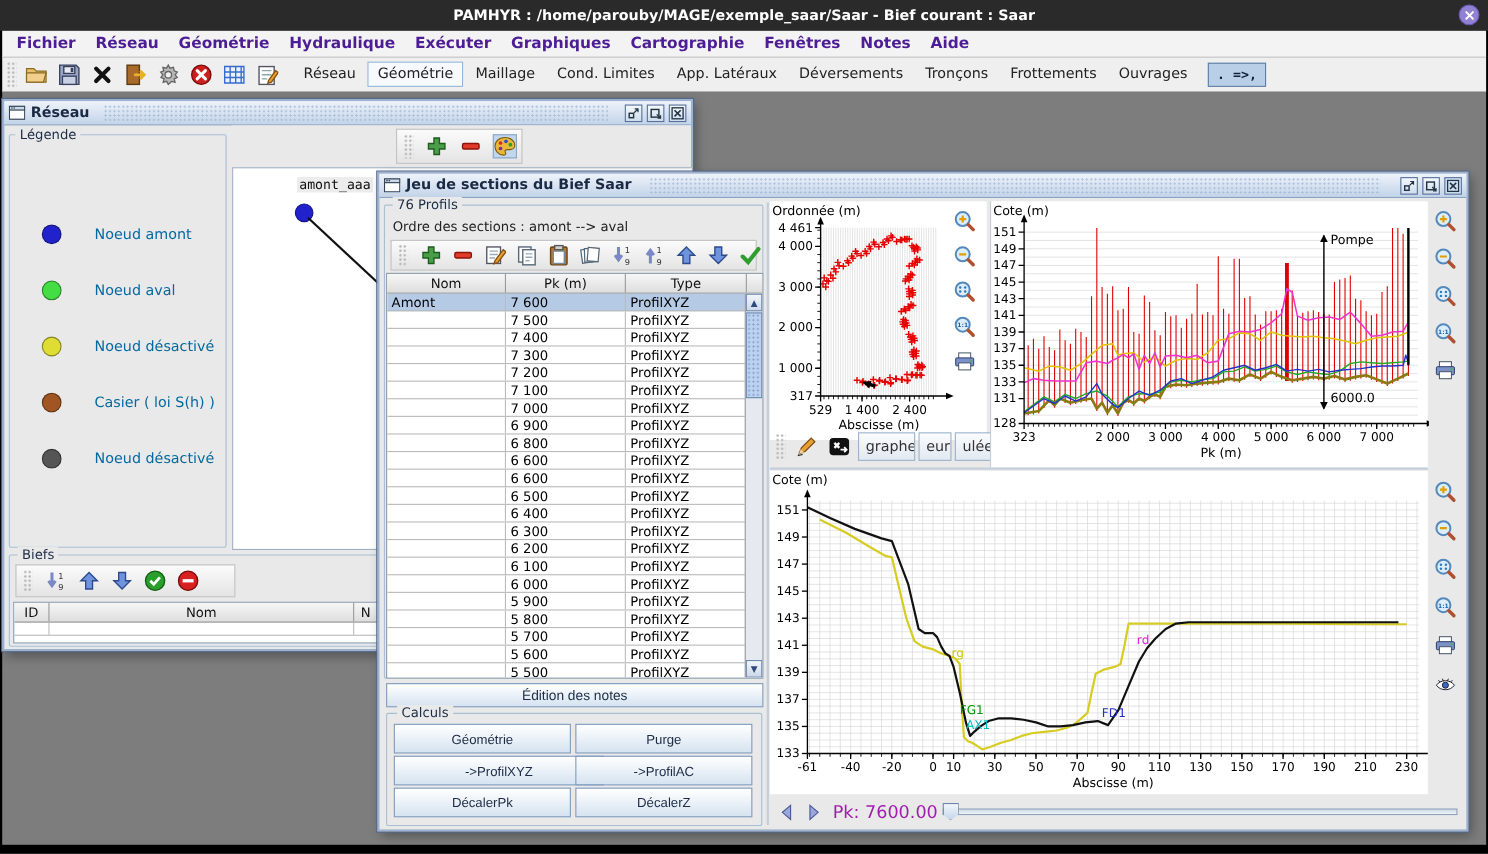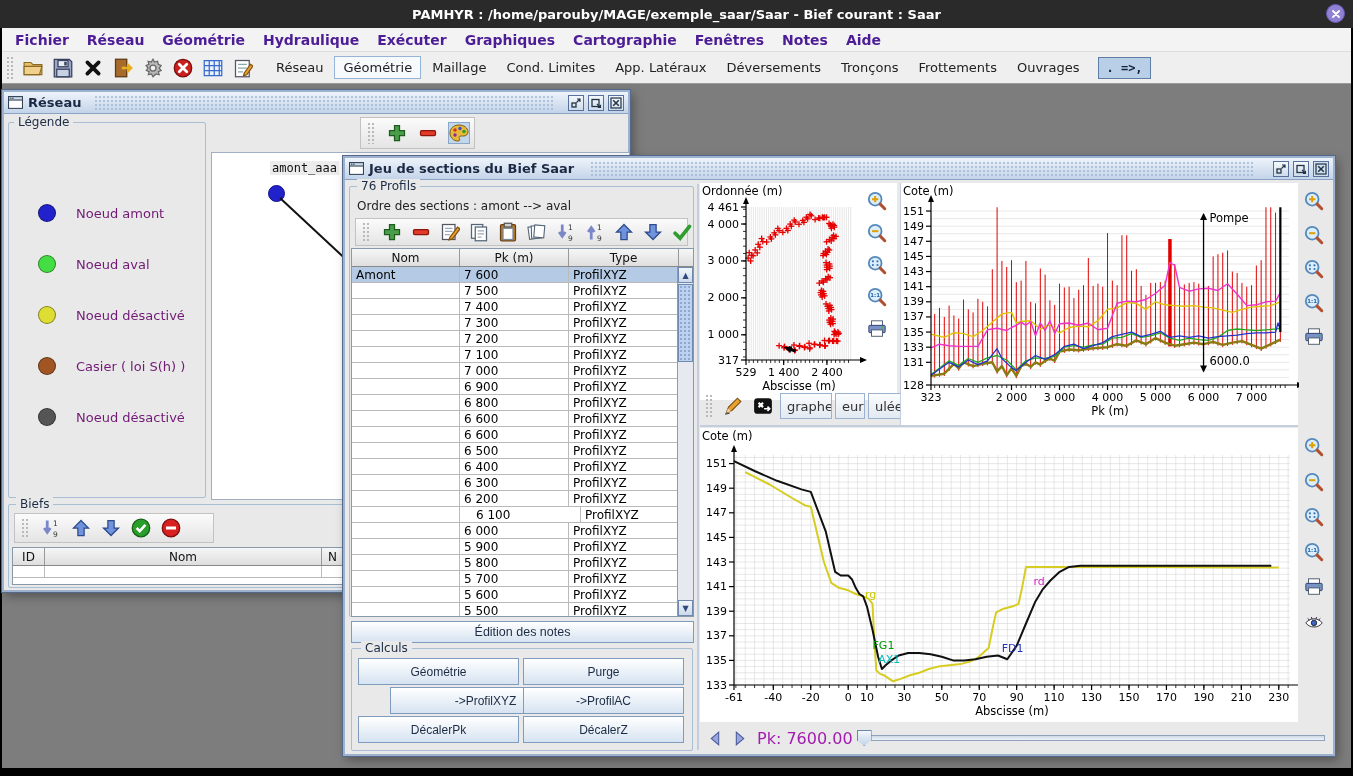--- a/index.html
+++ b/index.html
@@ -53,21 +53,21 @@
   .tr{display:flex;border-bottom:1px solid #b9b9b9;height:16px}
   .tr.sel{background:#b5cbe5}
   .td{padding:1px 4px;border-right:1px solid #bbb;white-space:nowrap;overflow:hidden}
   
   .vscroll{position:absolute;width:16px;background:#e6eaf0;border-left:1px solid #999}
   .sbtn{position:absolute;left:0;width:15px;height:16px;background:linear-gradient(#f2f6fa,#ccd9ea);
     border:1px solid #7089ae;display:flex;align-items:center;justify-content:center;font-size:8px;color:#30487a}
   .sthumb{position:absolute;left:0;width:15px;background:#bcd2f0 radial-gradient(#8fa8d0 .8px,transparent 1px);
     background-size:4px 4px;border:1px solid #7089ae}
   
-  .leg-item{position:absolute;display:flex;align-items:center;gap:20px;font-size:13px;color:#701a75}
+  .leg-item{position:absolute;display:flex;align-items:center;gap:30px;font-size:13px;color:#0369a1}
   .leg-dot{width:18px;height:18px;border-radius:50%;flex:none}
   
   .plotpane{position:absolute;background:#fff;border:1px solid #aab4c0}
   .magcol .tico{width:26px;height:26px}
   .tabbtn{font-size:13px;color:#333;background:linear-gradient(#fafcfe,#e2e9f1);border:1px solid #9ab2cd;
     height:26px;display:inline-flex;align-items:center;padding:0 6px;overflow:hidden;white-space:nowrap}
   .navtri{width:24px;height:22px;display:flex;align-items:center;justify-content:center}
   .slider-track{position:absolute;height:6px;border:1px solid #8ea2bd;background:linear-gradient(#cdd9e8,#eef3f8)}
   .slider-thumb{position:absolute;width:15px;height:16px;background:linear-gradient(#f2f7fc,#c4d5ea);
     border:1px solid #6d86ad;clip-path:polygon(0 0,100% 0,100% 62%,50% 100%,0 62%)}
@@ -497,21 +497,21 @@
           <span class="td" style="width: 109px;">6 300</span>
           <span class="td" style="width: 110px;">ProfilXYZ</span>
         </div>
         <div class="tr">
           <span class="td" style="width: 108px;"></span>
           <span class="td" style="width: 109px;">6 200</span>
           <span class="td" style="width: 110px;">ProfilXYZ</span>
         </div>
         <div class="tr">
           <span class="td" style="width: 108px;"></span>
-          <span class="td" style="width: 109px; margin-left: 12px;">6 100</span>
+          <span class="td" style="width: 109px;">6 100</span>
           <span class="td" style="width: 110px;">ProfilXYZ</span>
         </div>
         <div class="tr">
           <span class="td" style="width: 108px;"></span>
           <span class="td" style="width: 109px;">6 000</span>
           <span class="td" style="width: 110px;">ProfilXYZ</span>
         </div>
         <div class="tr">
           <span class="td" style="width: 108px;"></span>
           <span class="td" style="width: 109px;">5 900</span>
@@ -1569,17 +1569,17 @@
         </svg>
     </span>
     <span style="font-size:16px;color:#a21caf;margin:0 4px 0 6px">Pk: 7600.00</span>
     <span style="position:relative;flex:1;height:18px">
       <span class="slider-track" style="left:0;right:6px;top:6px"></span>
       <span class="slider-thumb" style="left:0;top:1px"></span>
     </span>
   </div>
 <button class="mbtn" style="left: 13px; top: 500px; width: 161px; height: 27px;">Géométrie</button>
     <button class="mbtn" style="left: 178px; top: 500px; width: 161px; height: 27px;">Purge</button>
-    <button class="mbtn" style="left: 13px; top: 529px; width: 191px; height: 27px; margin-left: 32px;">-&gt;ProfilXYZ</button>
+    <button class="mbtn" style="left: 13px; top: 529px; width: 191px; height: 27px;">-&gt;ProfilXYZ</button>
     <button class="mbtn" style="left: 178px; top: 529px; width: 161px; height: 27px;">-&gt;ProfilAC</button>
     <button class="mbtn" style="left: 13px; top: 558px; width: 161px; height: 27px;">DécalerPk</button>
     <button class="mbtn" style="left: 178px; top: 558px; width: 161px; height: 27px;">DécalerZ</button>
   </div>
 
 </body></html>

